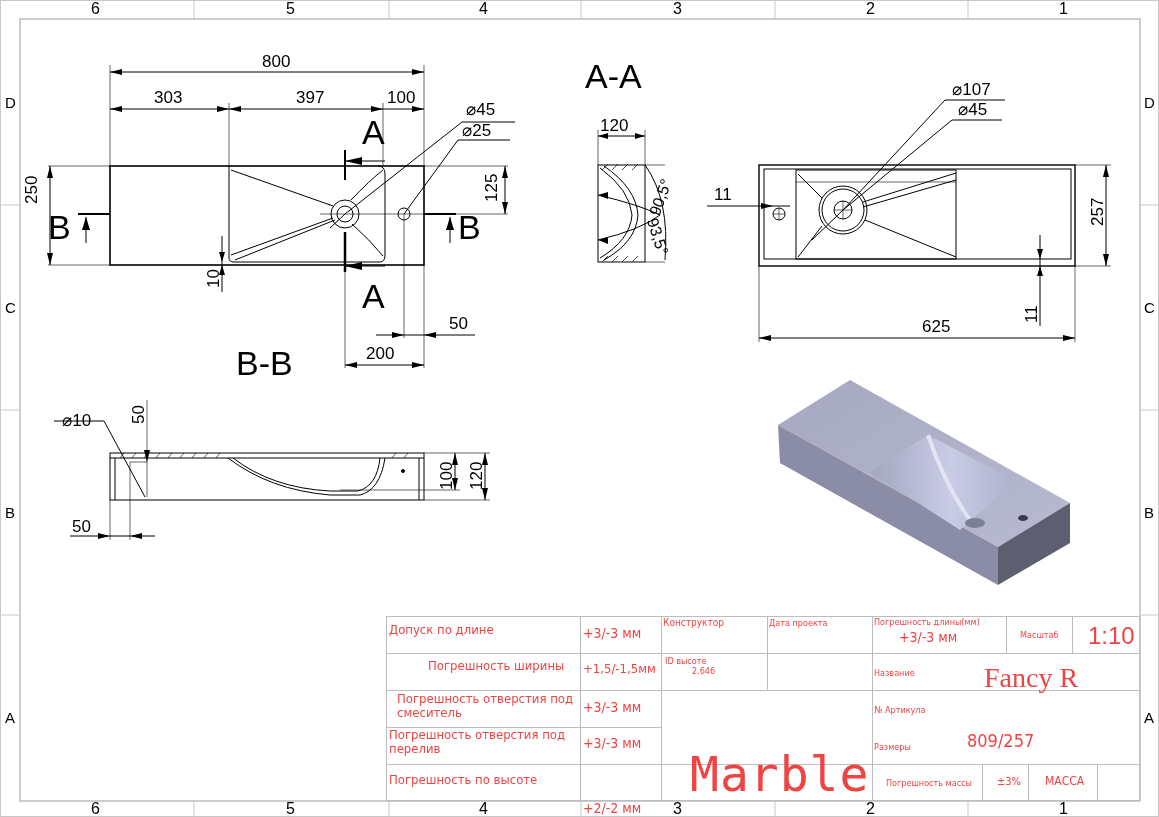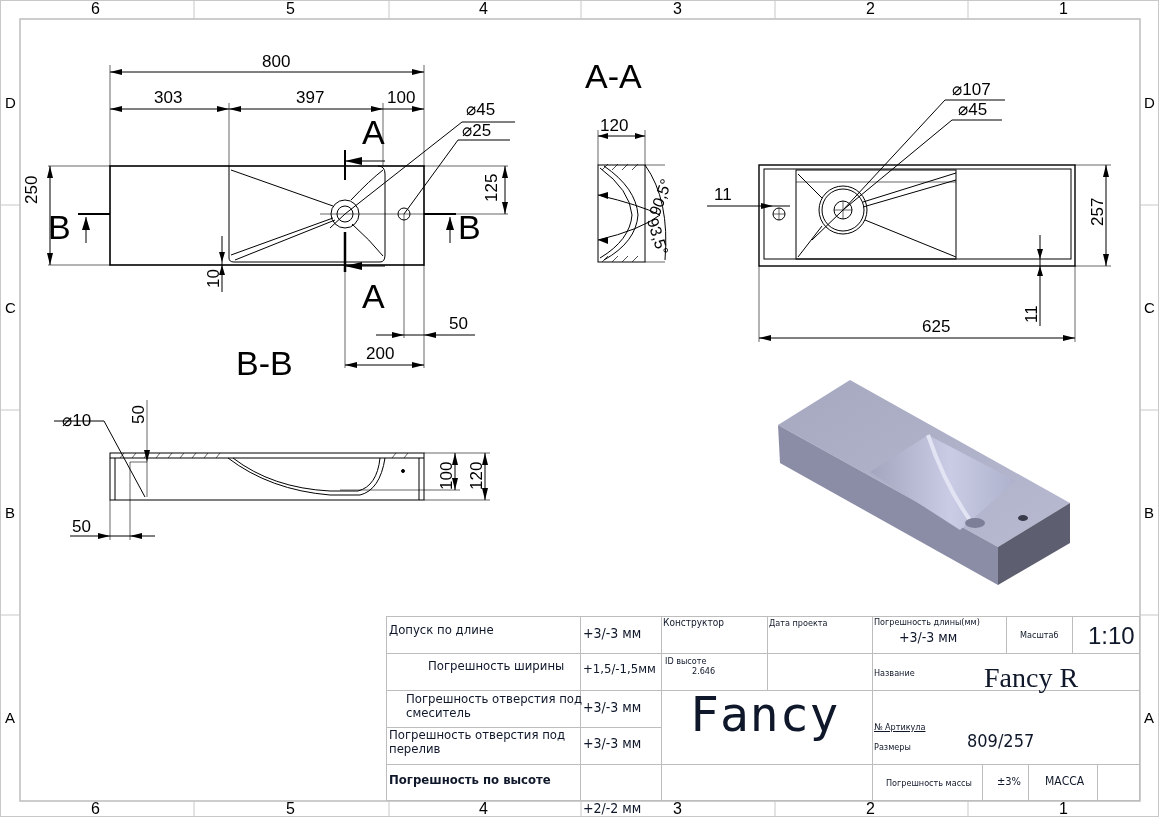--- a/index.html
+++ b/index.html
@@ -1,19 +1,19 @@
 <!DOCTYPE html>
 <html><head>
 <meta charset="utf-8">
 <style>
   html,body{margin:0;padding:0;background:#fff;}
   body{width:1159px;height:817px;position:relative;overflow:hidden;font-family:"Liberation Sans",sans-serif;color:#000;}
   .abs{position:absolute;}
   .tb{position:absolute;left:386px;top:616px;width:754px;height:185px;}
-  .cell{position:absolute;box-sizing:border-box;font-family:"DejaVu Sans Condensed","DejaVu Sans",sans-serif;color:#0f172a;}
+  .cell{position:absolute;box-sizing:border-box;font-family:"DejaVu Sans Condensed","DejaVu Sans",sans-serif;color:#ef4444;}
   .lbl{font-size:13px;line-height:14px;}
   .val{font-size:14px;}
   .tiny{font-size:9px;line-height:10px;}
   .gridline{position:absolute;background:#bdbdbd;}
 </style>
 </head>
 <body>
 
 <div class="abs" style="left:0;top:0;width:1159px;height:817px;">
   <svg width="1159" height="817" style="position:absolute;left:0;top:0">
@@ -366,43 +366,43 @@
   <div class="gridline" style="left:686px;top:0;width:1px;height:37px;"></div>
   <div class="gridline" style="left:596px;top:148px;width:1px;height:37px;"></div>
   <div class="gridline" style="left:642px;top:148px;width:1px;height:37px;"></div>
   <div class="gridline" style="left:711px;top:148px;width:1px;height:37px;"></div>
 
   <div>
     <div class="cell lbl" style="left:3px;top:7px;">Допуск по длине</div>
     <div class="cell val" style="left:197px;top:9px;">+3/-3 мм</div>
     <div class="cell lbl" style="left:3px;top:43px;margin-left:39px;">Погрешность ширины</div>
     <div class="cell val" style="left:197px;top:45px;font-size:13px;">+1,5/-1,5мм</div>
-    <div class="cell lbl" style="left:20px;top:76px;width:188px;">Погрешность отверстия под смеситель</div>
+    <div class="cell lbl" style="left:11px;top:76px;width:188px;">Погрешность отверстия под смеситель</div>
     <div class="cell val" style="left:197px;top:83px;">+3/-3 мм</div>
     <div class="cell lbl" style="left:3px;top:112px;width:188px;">Погрешность отверстия под перелив</div>
     <div class="cell val" style="left:197px;top:119px;">+3/-3 мм</div>
-    <div class="cell lbl" style="left:3px;top:157px;font-weight:bold;">Погрешность по высоте</div>
+    <div class="cell lbl" style="left:3px;top:157px;">Погрешность по высоте</div>
     <div class="cell val" style="left:197px;top:157px;margin-top:27px;">+2/-2 мм</div>
   </div>
 
   <div class="cell tiny" style="left:277px;top:2px;font-size:10px;">Конструктор</div>
   <div class="cell tiny" style="left:383px;top:2px;">Дата проекта</div>
   <div class="cell tiny" style="left:279px;top:40px;">ID высоте</div>
   <div class="cell tiny" style="left:306px;top:50px;">2.646</div>
 
-  <div class="cell" style="left:304px;top:70px;font-size:48px;font-family:'DejaVu Sans Mono',monospace;letter-spacing:1px;">Fancy</div>
+  <div class="cell" style="left:304px;top:130px;font-size:48px;font-family:'DejaVu Sans Mono',monospace;letter-spacing:1px;line-height:56px;">Marble</div>
 
   <div class="cell tiny" style="left:488px;top:1px;">Погрешность длины(мм)</div>
   <div class="cell val" style="left:513px;top:13px;">+3/-3 мм</div>
   <div class="cell tiny" style="left:634px;top:14px;">Масштаб</div>
   <div class="cell" style="left:702px;top:6px;font-size:24px;font-family:'Liberation Sans',sans-serif;">1:10</div>
 
   <div class="cell tiny" style="left:488px;top:52px;">Название</div>
   <div class="cell" style="left:598px;top:46px;font-size:28px;font-family:'Liberation Serif',serif;">Fancy R</div>
-  <div class="cell tiny" style="left:488px;top:106px;text-decoration:underline;">№ Артикула</div>
+  <div class="cell tiny" style="left:488px;top:89px;">№ Артикула</div>
   <div class="cell tiny" style="left:488px;top:126px;">Размеры</div>
   <div class="cell" style="left:581px;top:114px;font-size:18px;">809/257</div>
 
   <div class="cell tiny" style="left:500px;top:162px;">Погрешность массы</div>
   <div class="cell tiny" style="left:611px;top:161px;font-size:11px;">±3%</div>
   <div class="cell tiny" style="left:659px;top:160px;font-size:12px;">МАССА</div>
   <div class="cell tiny" style="left:715px;top:160px;"></div>
 </div>
 
 </body></html>

